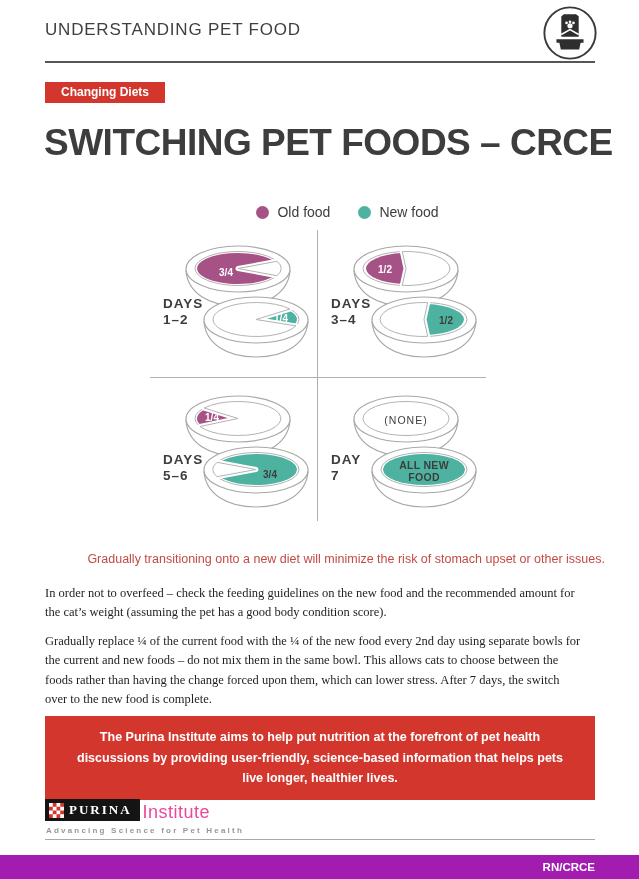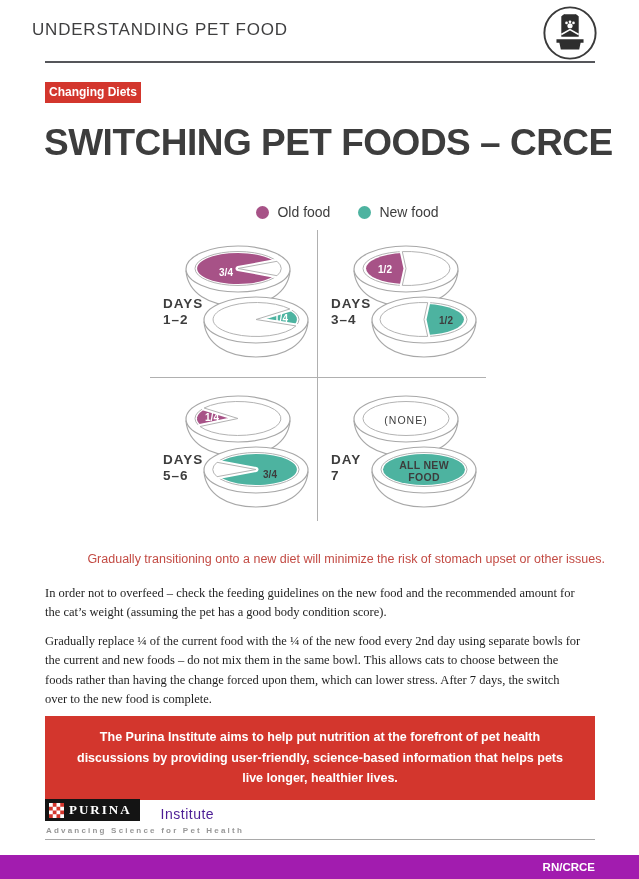--- a/index.html
+++ b/index.html
@@ -1,27 +1,27 @@
 <!DOCTYPE html>
 <html><head>
 <meta charset="utf-8">
 <style>
   html,body{margin:0;padding:0;background:#fff;}
   .page{position:relative;width:639px;height:879px;background:#fff;overflow:hidden;
         font-family:"Liberation Sans",sans-serif;color:#3d3d3d;}
 
   
-  .hdr-title{position:absolute;left:32px;top:20px;font-size:17px;font-weight:400;
+  .hdr-title{position:absolute;left:45px;top:20px;font-size:17px;font-weight:400;
              letter-spacing:.8px;color:#3f3f40;}
   .hdr-icon{position:absolute;left:541px;top:4px;}
   .hdr-rule{position:absolute;left:45px;top:61px;width:550px;height:2px;background:#55565a;}
 
   
   .badge{position:absolute;left:45px;top:82px;background:#d3362d;color:#fff;
-         font-size:12px;font-weight:700;padding:3px 4px 4px;}
+         font-size:12px;font-weight:700;padding:3px 16px 4px;}
   .title{position:absolute;left:44px;top:122px;font-size:37px;font-weight:700;
          letter-spacing:-.5px;color:#3d3d3d;white-space:nowrap;}
 
   
   .legend{position:absolute;left:0;top:204px;width:639px;display:flex;justify-content:center;
           gap:28px;align-items:center;padding-left:28px;}
   .legend-item{display:flex;align-items:center;gap:8px;font-size:14px;color:#3d3d3d;}
   .dot{width:13px;height:13px;border-radius:50%;}
 
   
@@ -43,21 +43,21 @@
   .callout{position:absolute;left:45px;top:716px;width:550px;box-sizing:border-box;
            background:#d3362d;color:#fff;font-size:12.5px;font-weight:700;line-height:1.65;
            text-align:center;padding:11px 24px;}
 
   
   .logo-row{position:absolute;left:45px;top:799px;display:flex;align-items:flex-end;}
   .logo-box{display:flex;align-items:center;gap:5px;background:#141414;padding:3px 8px 3px 4px;height:16px;}
   .checker{width:15px;height:15px;
            background:repeating-conic-gradient(#d3362d 0% 25%, #ffffff 0% 50%) 0 0/7.5px 7.5px;}
   .brand{font-family:"Liberation Serif",serif;font-weight:700;font-size:13px;color:#fff;letter-spacing:2px;}
-  .suffix{font-size:14px;color:#4c1d95;margin-left:21px;letter-spacing:.5px;line-height:1;}
+  .suffix{font-size:18px;color:#ec4899;margin-left:3px;letter-spacing:.5px;line-height:1;}
   .tagline{position:absolute;left:46px;top:826px;font-size:8px;font-weight:700;
            letter-spacing:2.2px;color:#979797;}
   .logo-rule{position:absolute;left:45px;top:839px;width:550px;height:1px;background:#a9a9a9;}
 
   
   .footer{position:absolute;left:0;top:855px;width:639px;height:24px;background:#a21caf;}
   .footer-code{position:absolute;right:44px;top:0;height:24px;line-height:24px;
                color:#fff;font-size:11.5px;font-weight:700;}
 </style>
 </head>

